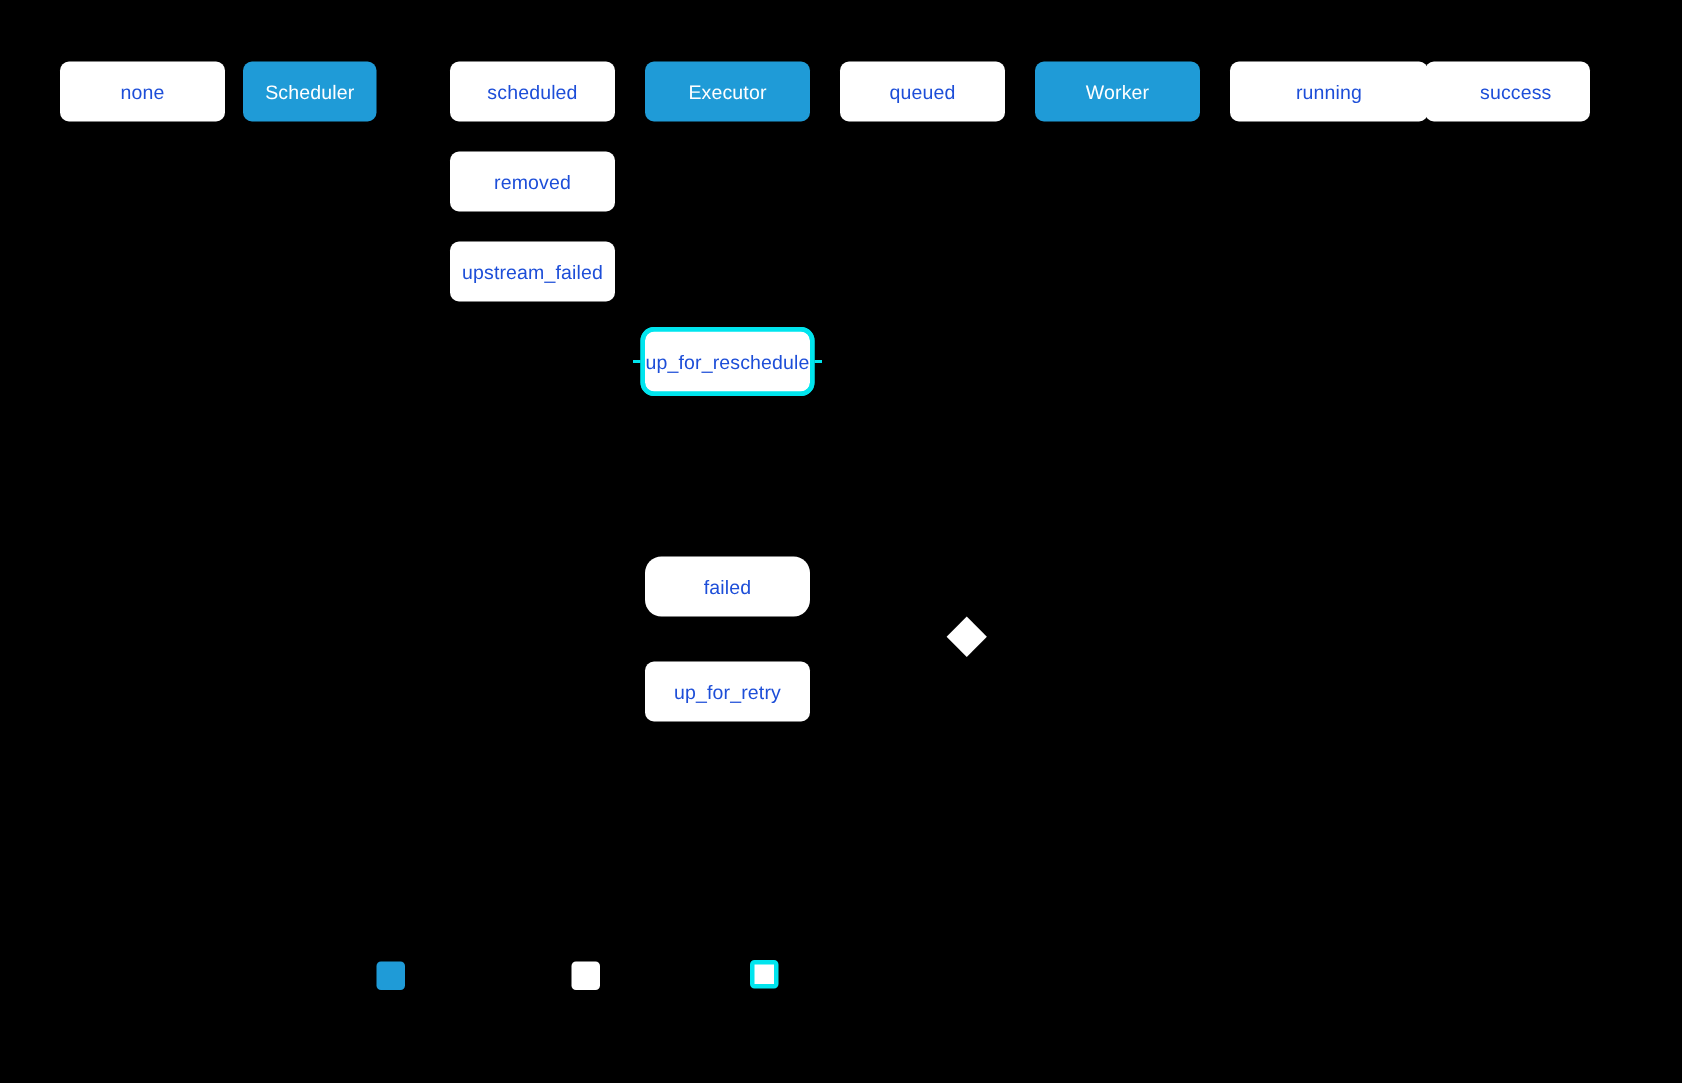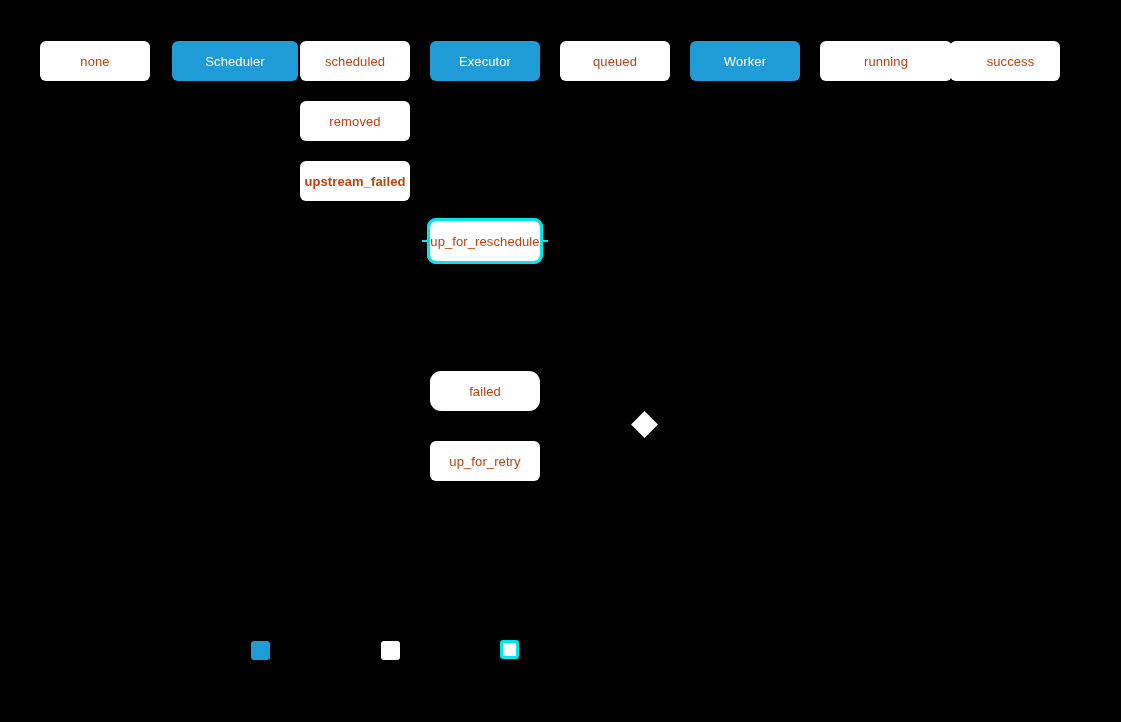--- a/index.html
+++ b/index.html
@@ -28,21 +28,21 @@
     justify-content: center;
     border-radius: 6px;
     font-size: 13px;
     line-height: 1;
     letter-spacing: 0.1px;
     white-space: nowrap;
     user-select: none;
   }
   .node.state {
     background: #ffffff;
-    color: #c2410c;
+    color: #1d4ed8;
   }
   .node.actor {
     background: #1f9bd7;
     color: #ffffff;
   }
   .node.selected {
     outline: 3px solid #00e5ee;
     outline-offset: 0px;
     box-shadow: 0 0 0 3px #00e5ee;
   }
@@ -93,21 +93,21 @@
 </style>
 </head>
 <body>
 
 <div id="canvas">
 
   <div class="node state" style="left:40px; top:41px; width:110px; height:40px;">
     <span>none</span>
   </div>
 
-  <div class="node actor" style="left:172px; top:41px; width:126px; height:40px;">
+  <div class="node actor" style="left:162px; top:41px; width:89px; height:40px;">
     <span>Scheduler</span>
   </div>
 
   <div class="node state" style="left:300px; top:41px; width:110px; height:40px;">
     <span>scheduled</span>
   </div>
 
   <div class="node state" style="left:560px; top:41px; width:110px; height:40px;">
     <span>queued</span>
   </div>
@@ -125,21 +125,21 @@
   </div>
 
   <div class="node state" style="left:950px; top:41px; width:110px; height:40px;padding-left:11px;">
     <span>success</span>
   </div>
 
   <div class="node state" style="left:300px; top:101px; width:110px; height:40px;">
     <span>removed</span>
   </div>
 
-  <div class="node state" style="left:300px; top:161px; width:110px; height:40px;font-weight:bold;">
+  <div class="node state" style="left:300px; top:161px; width:110px; height:40px;">
     <span>upstream_failed</span>
   </div>
 
   <div class="node state selected" style="left:430px; top:221px; width:110px; height:40px;">
     <span class="handle left"></span>
     <span class="handle right"></span>
     <span>up_for_reschedule</span>
   </div>
 
   <div class="node state" style="left:430px; top:371px; width:110px; height:40px;border-radius:11px;">

